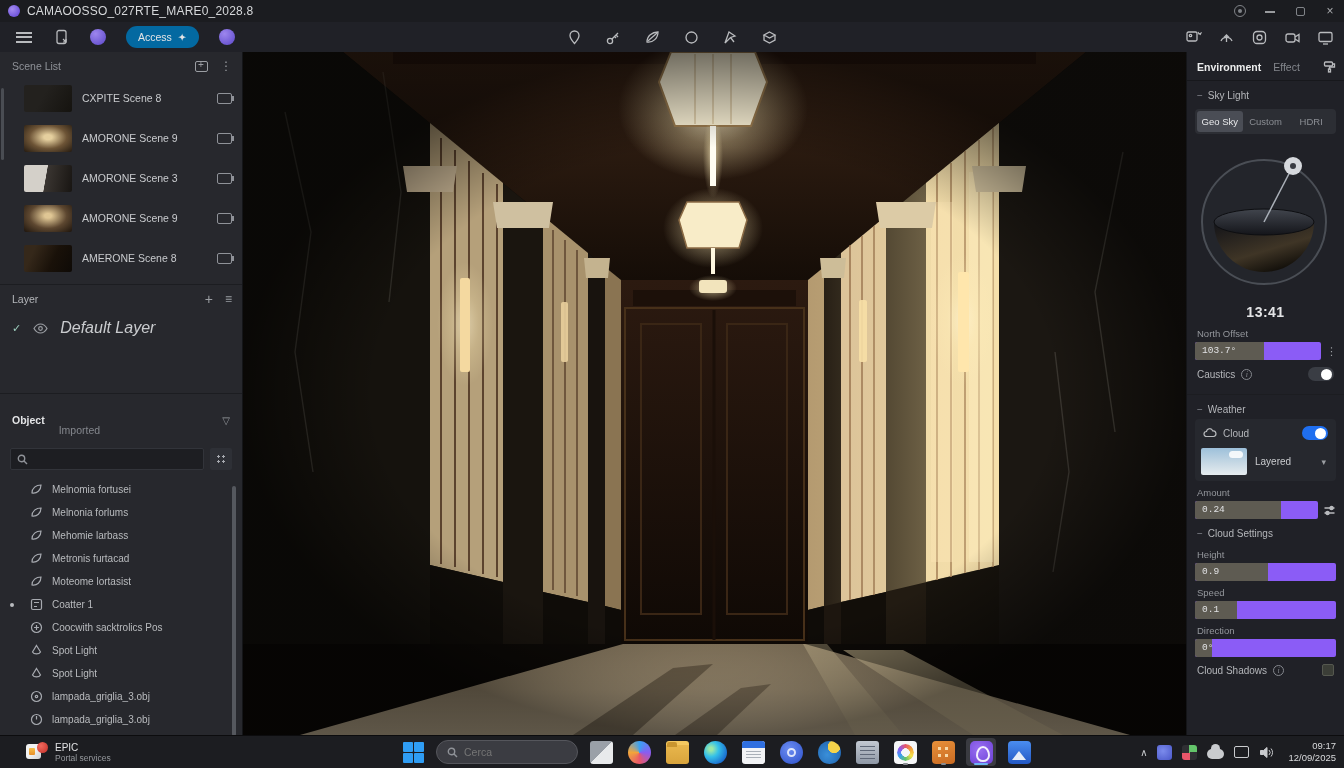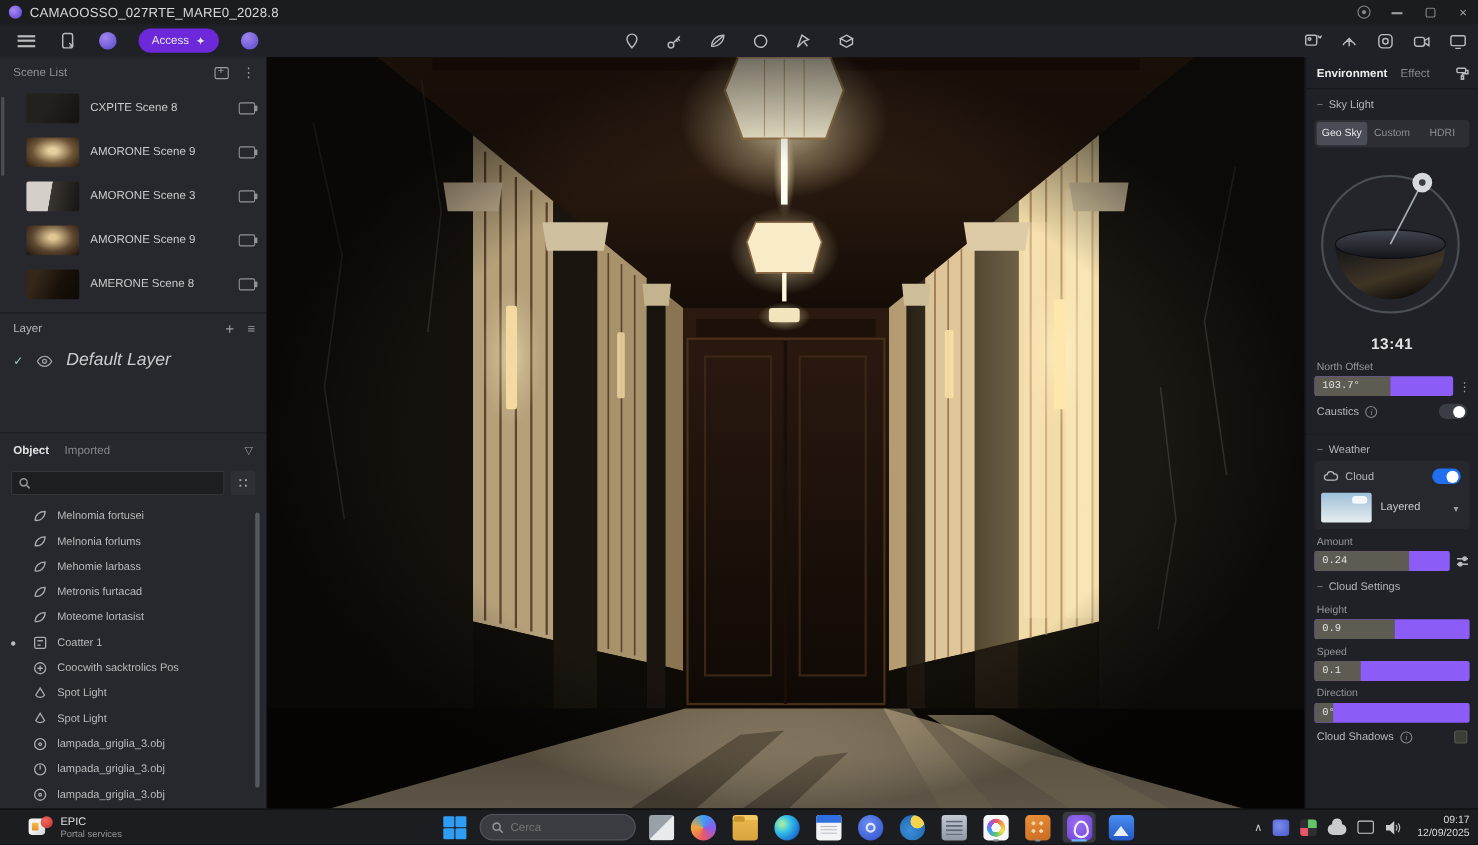--- a/index.html
+++ b/index.html
@@ -18,21 +18,21 @@
   .wc-min::after { content:""; position:absolute; left:1px; right:1px; top:6px; height:1.5px; background:#b9bbbe; }
   .wc-max::after { content:""; position:absolute; inset:1.5px; border:1.5px solid #9a9da2; border-radius:2px; }
   .wc-close { font-size:12px; color:#c9cbce; line-height:12px; text-align:center; }
 
   
   .menubar { position:absolute; top:22px; left:0; right:0; height:30px; background:#202127; display:flex; align-items:center; padding:0 10px; }
   .hamburger { width:16px; height:11px; border-top:2px solid #b9bbbe; border-bottom:2px solid #b9bbbe; position:relative; margin:0 12px 0 6px; }
   .hamburger::after { content:""; position:absolute; left:0; right:0; top:2.5px; height:2px; background:#b9bbbe; }
   .mb-ic { width:16px; height:16px; margin:0 10px; color:#b9bbbe; }
   .avatar { width:16px; height:16px; border-radius:50%; background:radial-gradient(circle at 35% 30%, #9d86ee, #5b47c9); margin:0 10px; }
-  .access-pill { display:flex; align-items:center; gap:6px; background:#6d28d9; border-radius:12px; height:22px; padding:0 12px; margin:0 10px;justify-content:center; }
+  .access-pill { display:flex; align-items:center; gap:6px; background:#0369a1; border-radius:12px; height:22px; padding:0 12px; margin:0 10px;justify-content:center; }
   .access-pill span { font-size:10.5px; color:#e3e4e6; }
   .sparkle { color:#cfd1d4; font-size:11px; }
   .tools-center { position:absolute; left:50%; transform:translateX(-50%); display:flex; gap:22px; align-items:center; }
   .tools-right { margin-left:auto; display:flex; gap:16px; align-items:center; }
   .tool-svg { width:17px; height:17px; stroke:#b9bbbe; fill:none; stroke-width:1.3; }
   .render-corner { position:relative; }
   .render-corner::after { content:""; position:absolute; right:-1px; top:-1px; width:6px; height:6px; background:#4fa0e8; border-radius:1px; }
 
   
   .main { position:absolute; top:52px; left:0; right:0; bottom:33px; display:flex; }
@@ -56,21 +56,21 @@
   .scene-name { font-size:10.5px; color:#c9cbce; white-space:nowrap; overflow:hidden; }
   .cam-ic { margin-left:auto; flex:none; width:15px; height:11px; border:1.2px solid #8f9298; border-radius:2px; position:relative; }
   .cam-ic::after { content:""; position:absolute; right:-3px; top:2px; width:3px; height:5px; background:#8f9298; }
   .divider { height:1px; background:#1c1d21; margin:6px 0 0; }
   .layer-row { display:flex; align-items:center; gap:12px; padding:8px 12px; }
   .layer-name { font-size:16px; color:#c9cbce;font-style:italic; }
   .check { color:#9fd0c0; font-size:11px; }
   .eye-svg { width:15px; height:11px; stroke:#9b9ea3; fill:none; stroke-width:1.2; }
   .obj-tabs { display:flex; align-items:center; gap:14px; padding:10px 12px 8px; }
   .obj-tab-active { font-size:10.5px; color:#e3e4e6; font-weight:bold; }
-  .obj-tab { font-size:10.5px; color:#84878d; }
+  .obj-tab { font-size:10.5px; color:#84878d;margin-top:20px; }
   .funnel { margin-left:auto; color:#9b9ea3; font-size:10px; }
   .search-row { display:flex; gap:6px; padding:4px 10px 6px 10px; }
   .search-box { flex:1; height:22px; background:#1d1e22; border:1px solid #32343a; border-radius:2px; display:flex; align-items:center; padding:0 6px; gap:5px; }
   .search-box input { background:transparent; border:none; outline:none; color:#c9cbce; font-size:10px; width:100%; font-family:"Liberation Sans",sans-serif; }
   .mag-svg { width:11px; height:11px; stroke:#8f9298; fill:none; stroke-width:1.4; flex:none; }
   .dots-btn { width:22px; height:22px; background:#2e3036; border-radius:2px; display:flex; align-items:center; justify-content:center; }
   .dots9 { width:11px; height:11px; background-image:radial-gradient(#a7aab0 1px, transparent 1.2px); background-size:5px 5px; background-position:0 0; }
   .obj-list { position:relative; flex:1; overflow:hidden; padding:2px 0 0 0; }
   .obj-row { display:flex; align-items:center; height:23px; padding:0 14px 0 30px; gap:9px; position:relative;text-align:center; }
   .obj-row .blt { position:absolute; left:10px; width:4px; height:4px; border-radius:50%; background:#b9bbbe; }

